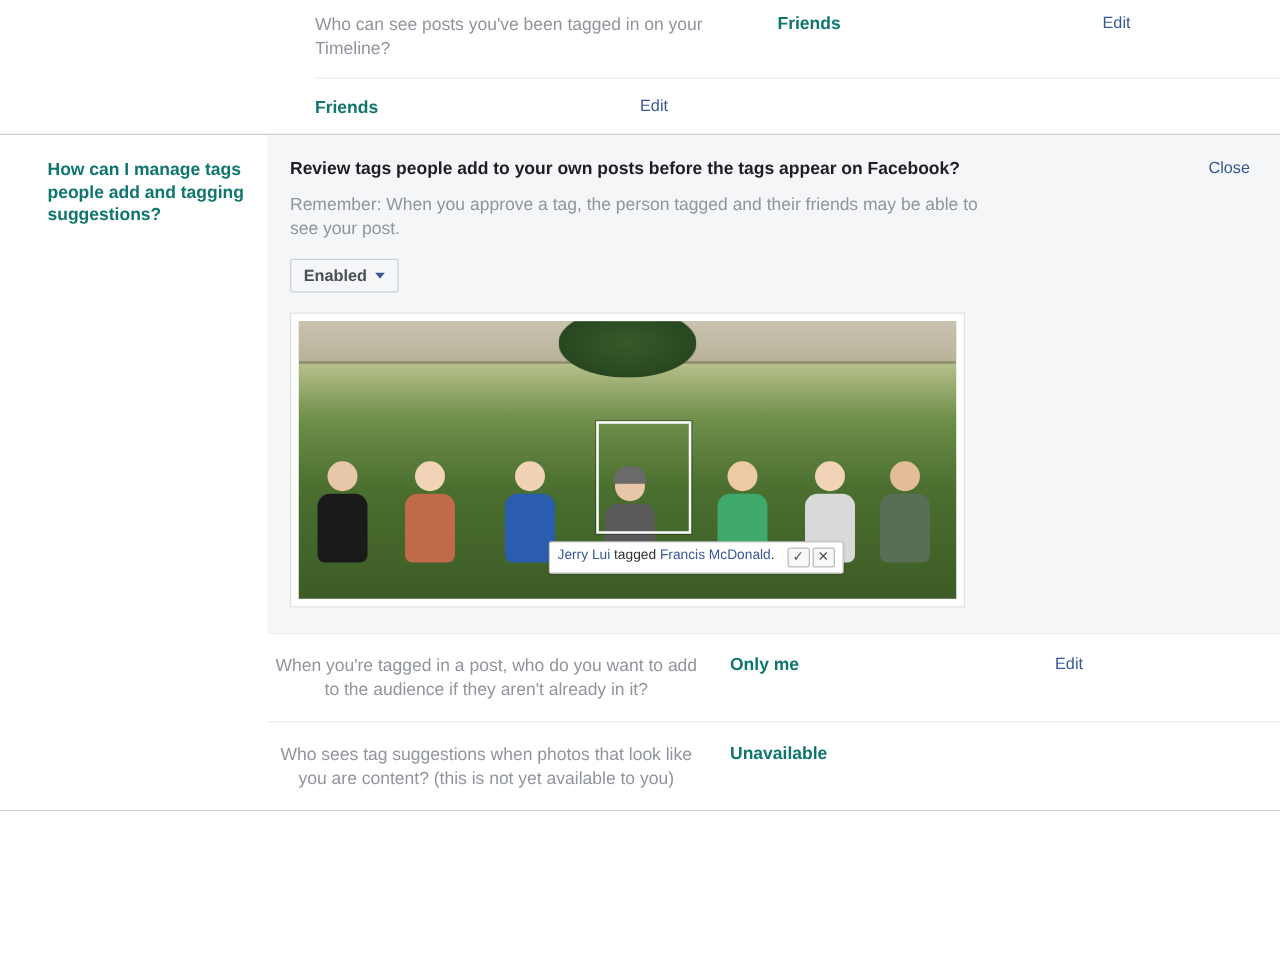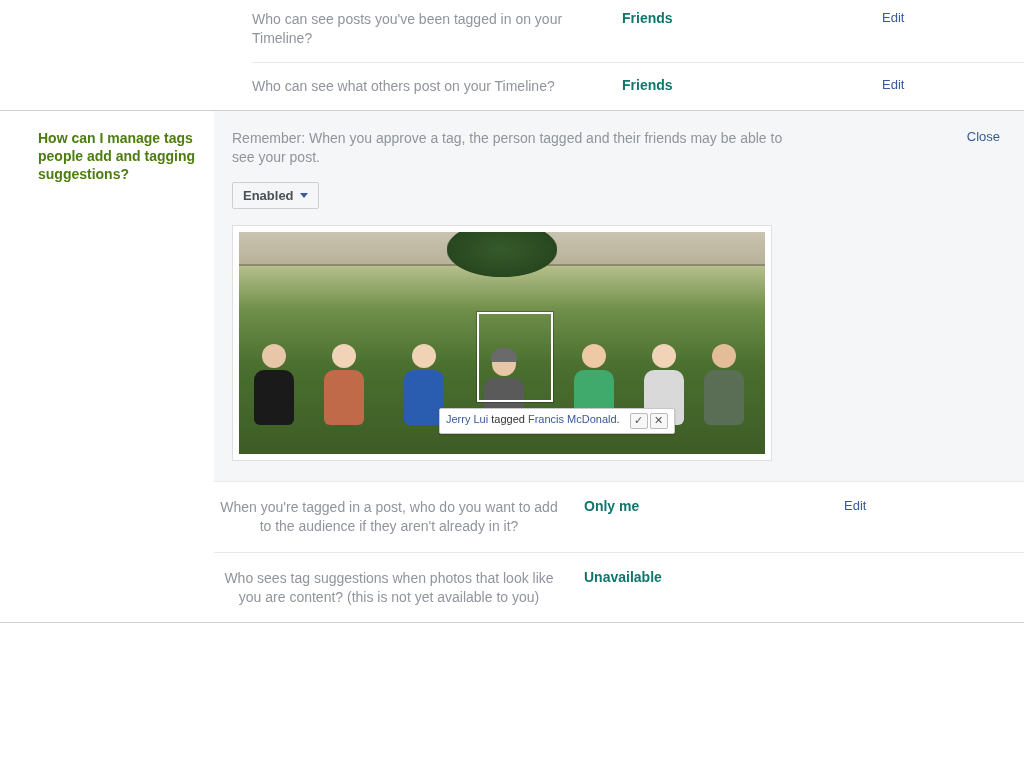--- a/index.html
+++ b/index.html
@@ -50,21 +50,21 @@
   .expanded-section {
     display: flex;
     border-top: 1px solid #ccd0d5;
     border-bottom: 1px solid #ccd0d5;
   }
   .side-heading {
     flex: 0 0 214px;
     padding: 18px 12px 18px 38px;
     font-size: 14px;
     font-weight: bold;
-    color: #4d7c0f;
+    color: #0f766e;
     line-height: 1.3;
   }
   .expanded-body {
     flex: 1;
     display: flex;
     flex-direction: column;
   }
   .expanded-content {
     background: #f5f6f7;
     padding: 18px 24px 20px 18px;
@@ -202,34 +202,34 @@
 
   <div class="section-upper">
     <div class="setting-row first">
       <div class="setting-label">Who can see posts you've been tagged in on your Timeline?</div>
       <div class="setting-value">Friends</div>
       <div class="setting-action">
         <span class="link">Edit</span>
       </div>
     </div>
     <div class="setting-row">
-      <div class="setting-label">Who can see what others post on your Timeline?</div>
       <div class="setting-value">Friends</div>
       <div class="setting-action">
         <span class="link">Edit</span>
       </div>
     </div>
   </div>
 
   <div class="expanded-section">
     <div class="side-heading">How can I manage tags people add and tagging suggestions?</div>
 
     <div class="expanded-body">
       <div class="expanded-content">
         <span class="link close-link">Close</span>
+        <div class="expanded-title">Review tags people add to your own posts before the tags appear on Facebook?</div>
         <div class="expanded-desc">Remember: When you approve a tag, the person tagged and their friends may be able to see your post.</div>
 
         <button class="dropdown-btn">
           <span>Enabled</span>
           <svg width="8" height="5" viewBox="0 0 8 5">
               <path d="M0 0 L8 0 L4 5 Z" fill="#3b5998"></path>
             </svg>
         </button>
 
         <div class="example-image">

